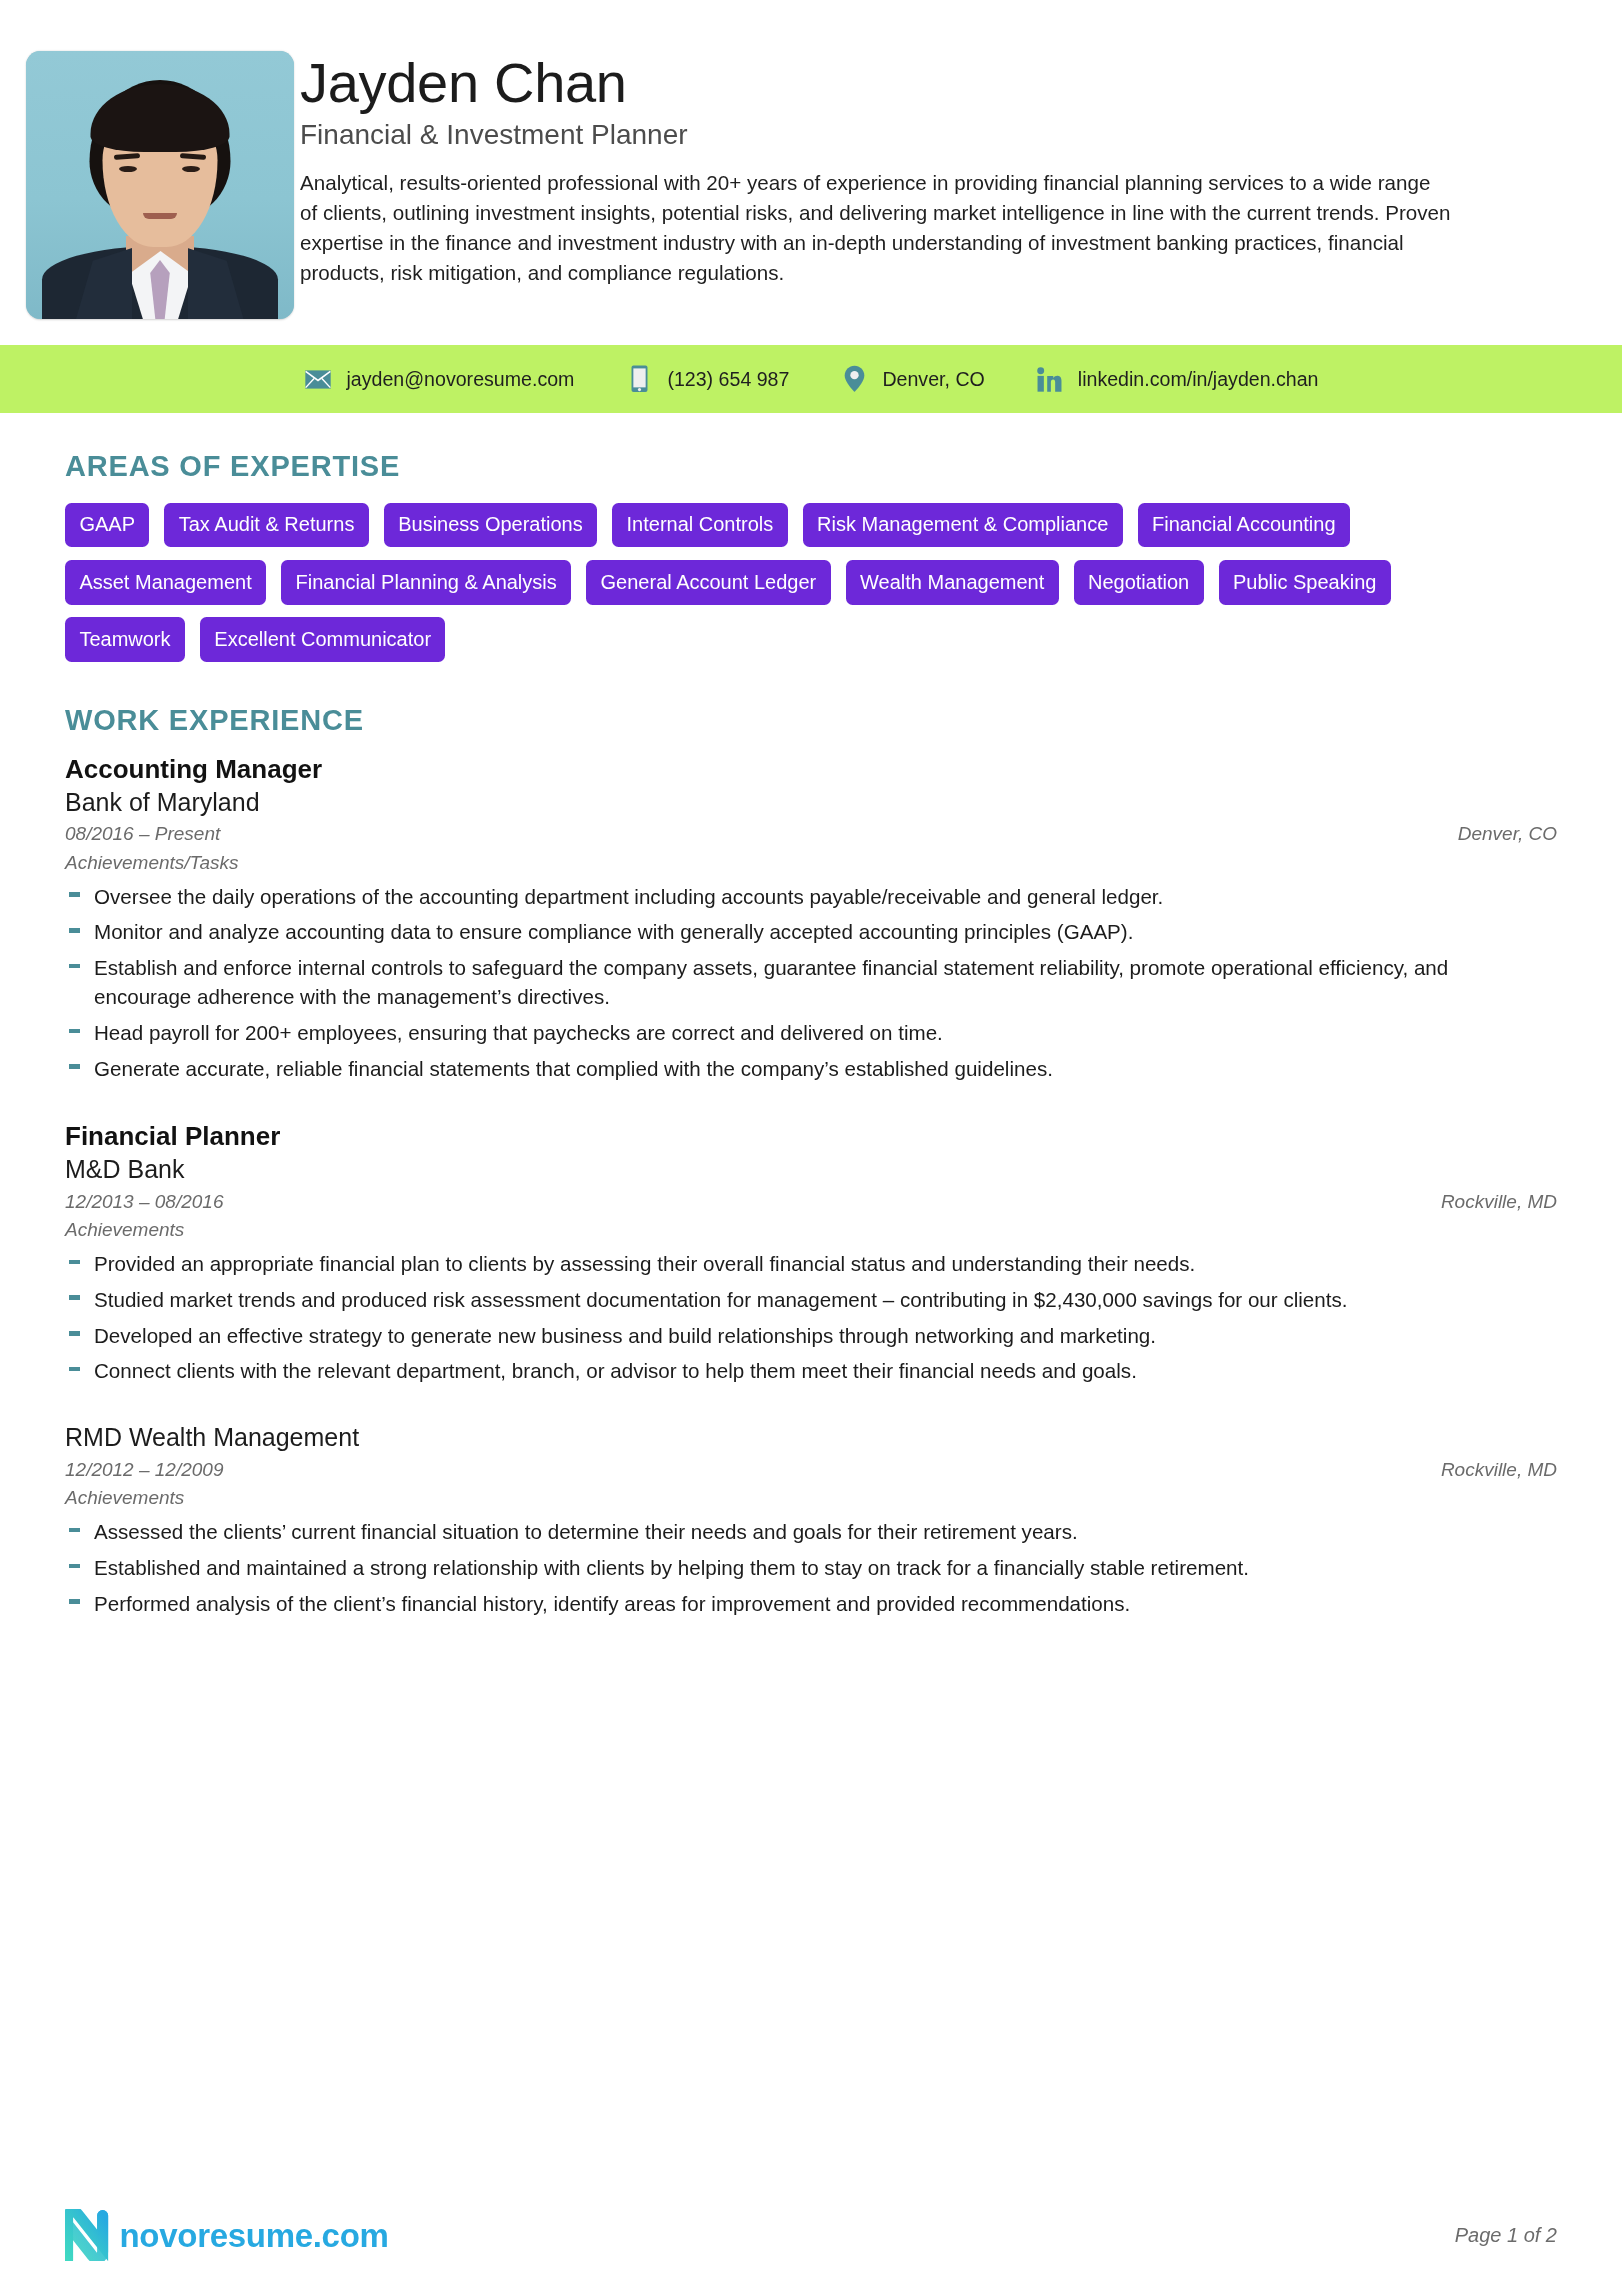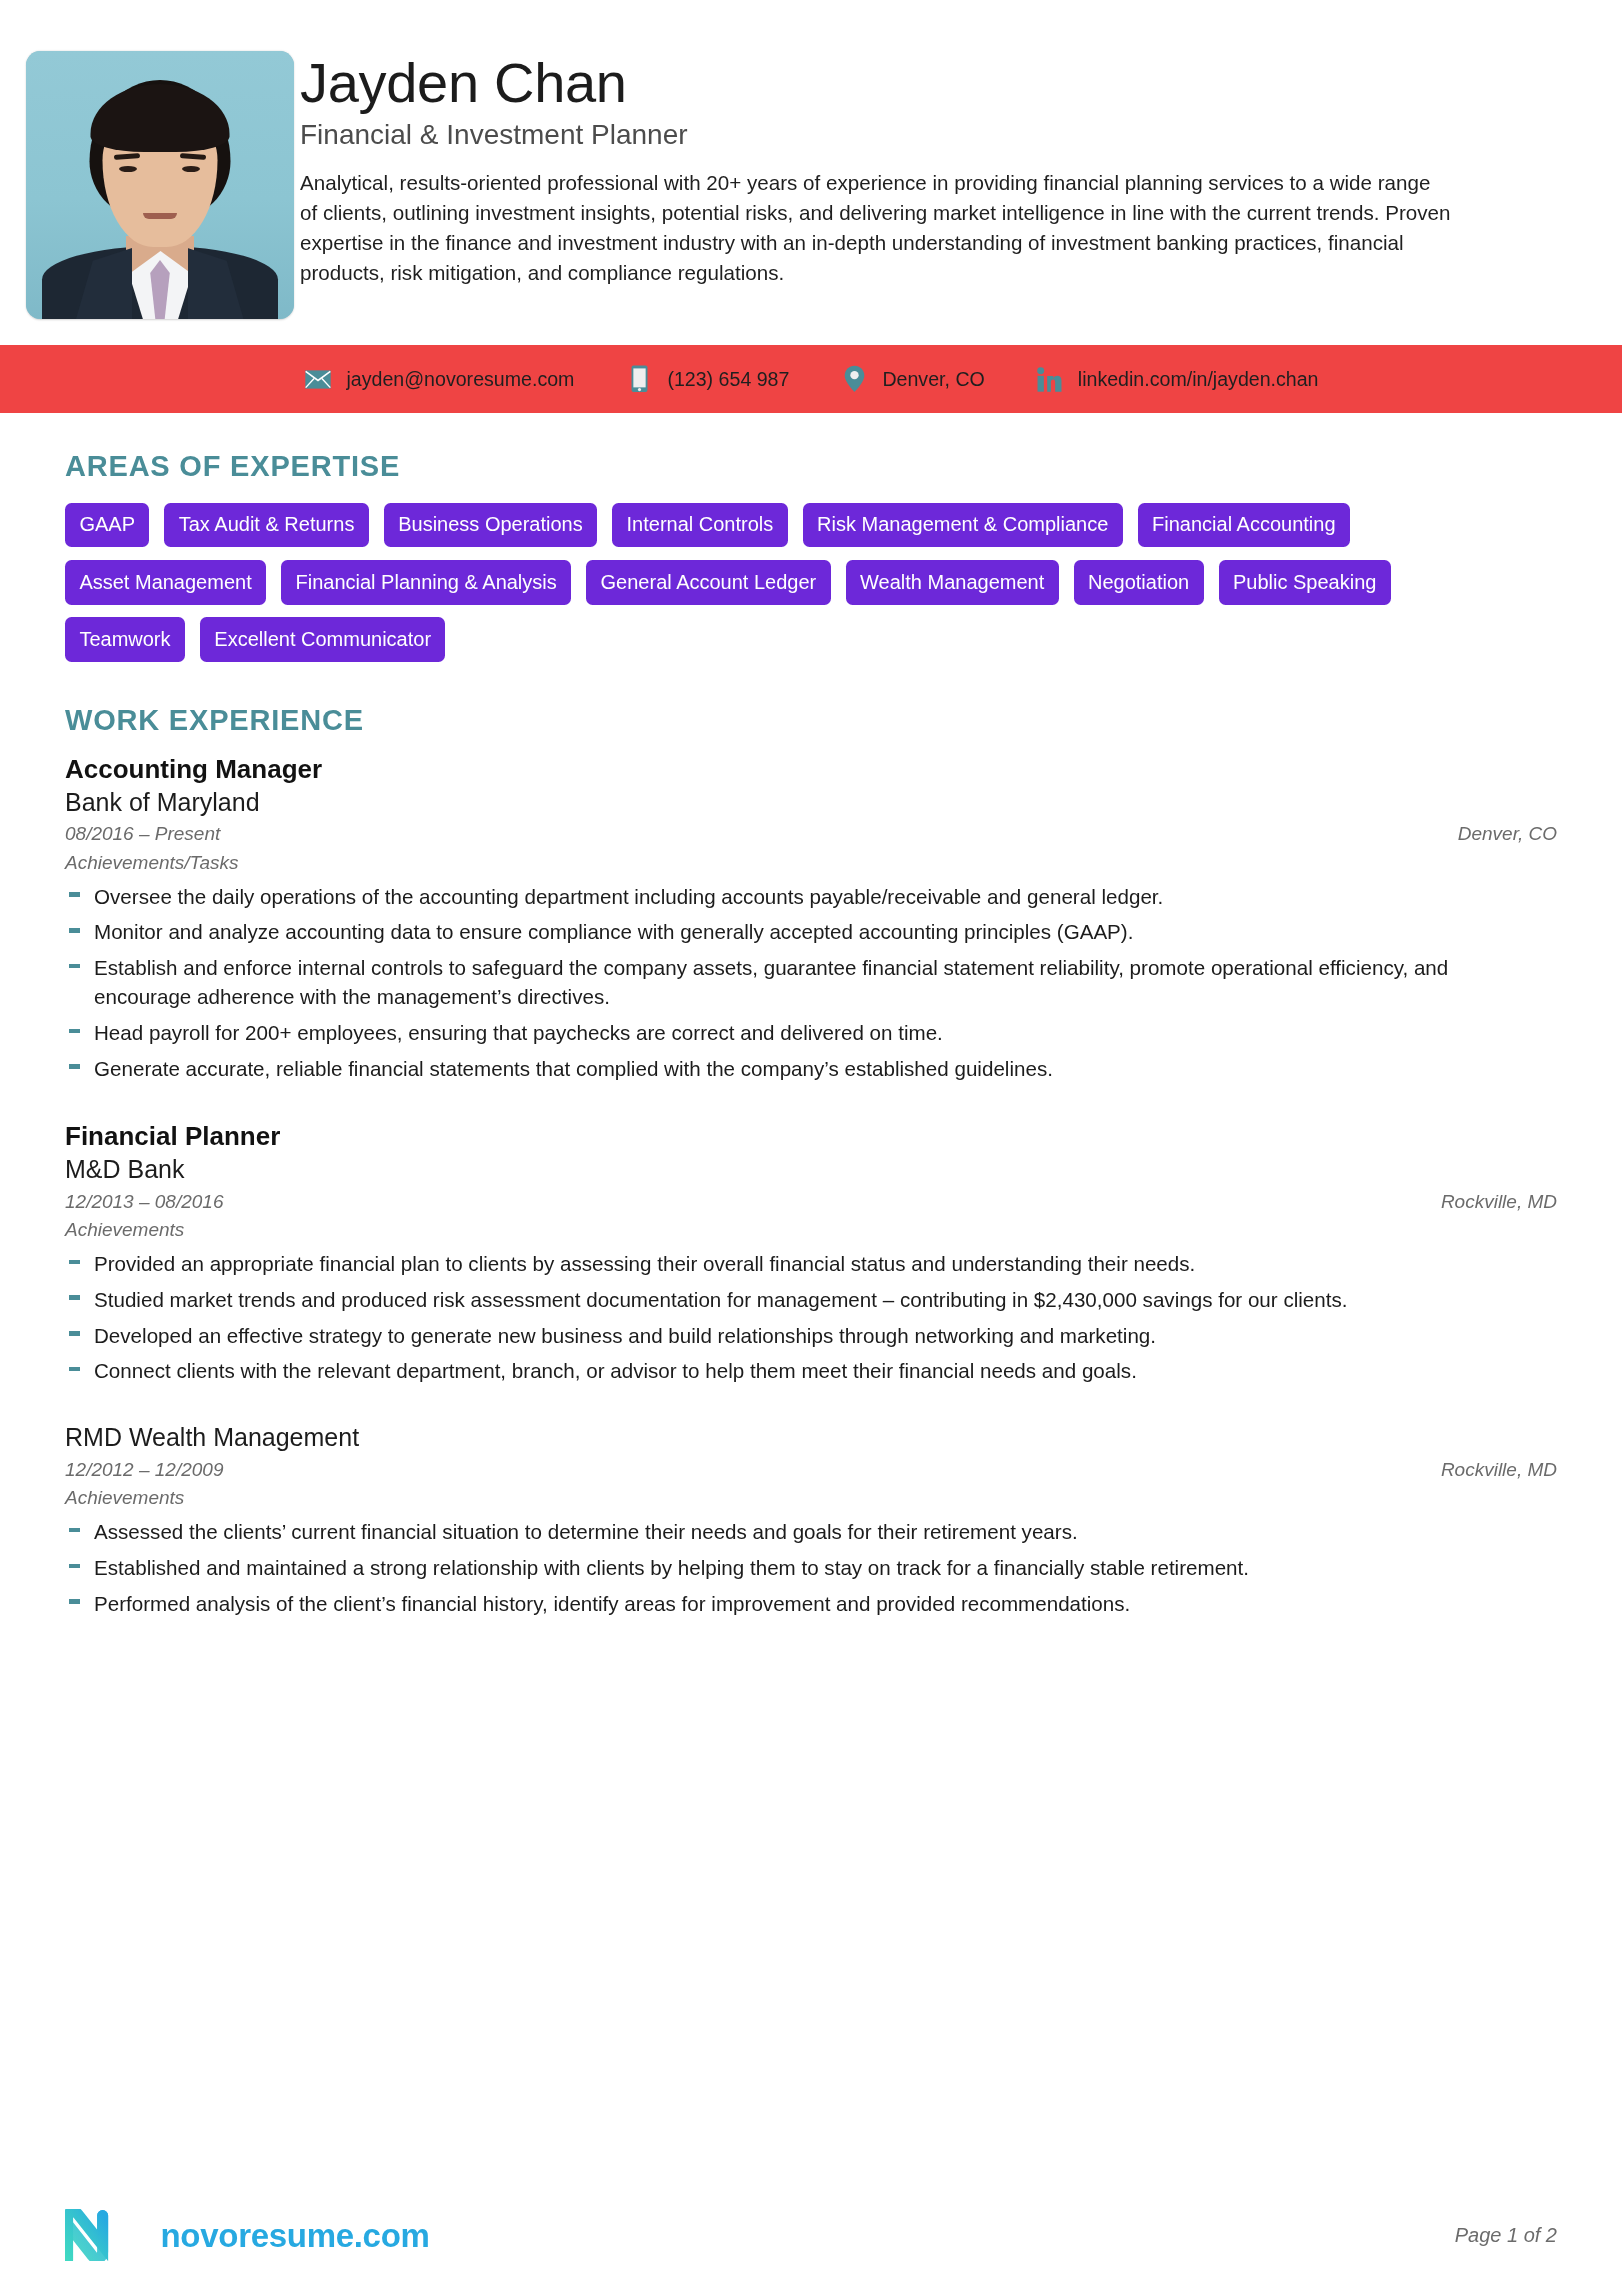--- a/index.html
+++ b/index.html
@@ -155,21 +155,21 @@
     font-size: 20.6px;
     line-height: 1.46;
     color: #1f1f1f;
     margin: 0;
     max-width: 1152px;
   }
 
   
   .contact-bar {
     margin-top: 26px;
-    background: #ef4444;
+    background: #bef264;
     height: 68px;
     display: flex;
     align-items: center;
     justify-content: center;
     gap: 0;
   }
   .contact-item {
     display: flex;
     align-items: center;
     font-size: 19.6px;
@@ -276,21 +276,21 @@
   
   .footer {
     position: absolute;
     left: 65px;
     right: 65px;
     bottom: 34px;
     display: flex;
     align-items: center;
     justify-content: space-between;
   }
-  .logo { display: flex; align-items: center; gap: 41px; }
+  .logo { display: flex; align-items: center; }
   .logo svg { display: block; }
   .logo-text {
     font-size: 33px;
     font-weight: 700;
     color: #27a9e1;
     letter-spacing: -0.3px;
     margin-left: 6.5px;
     line-height: 1;
   }
   .page-num {

